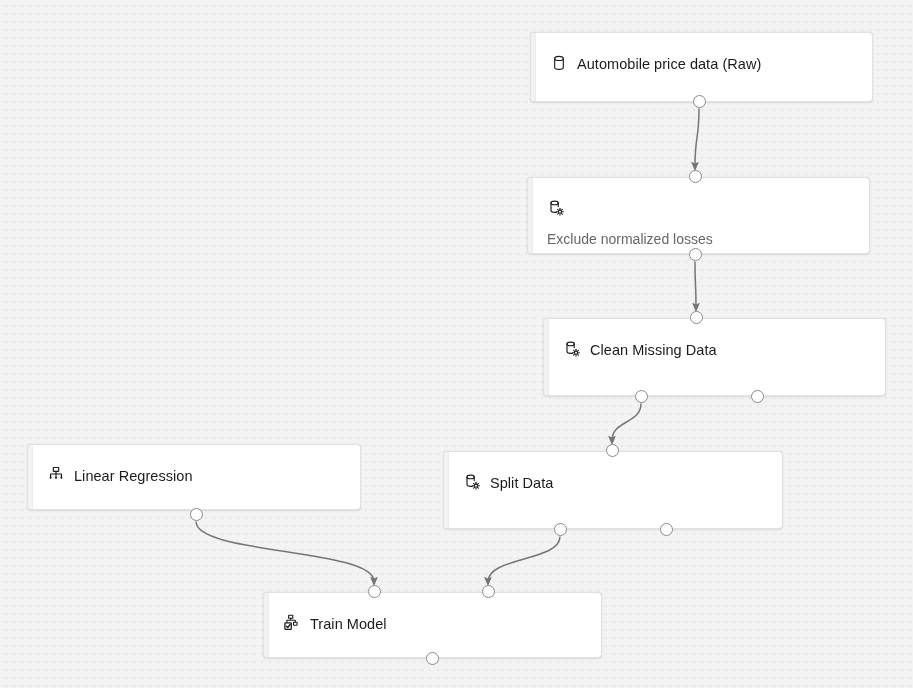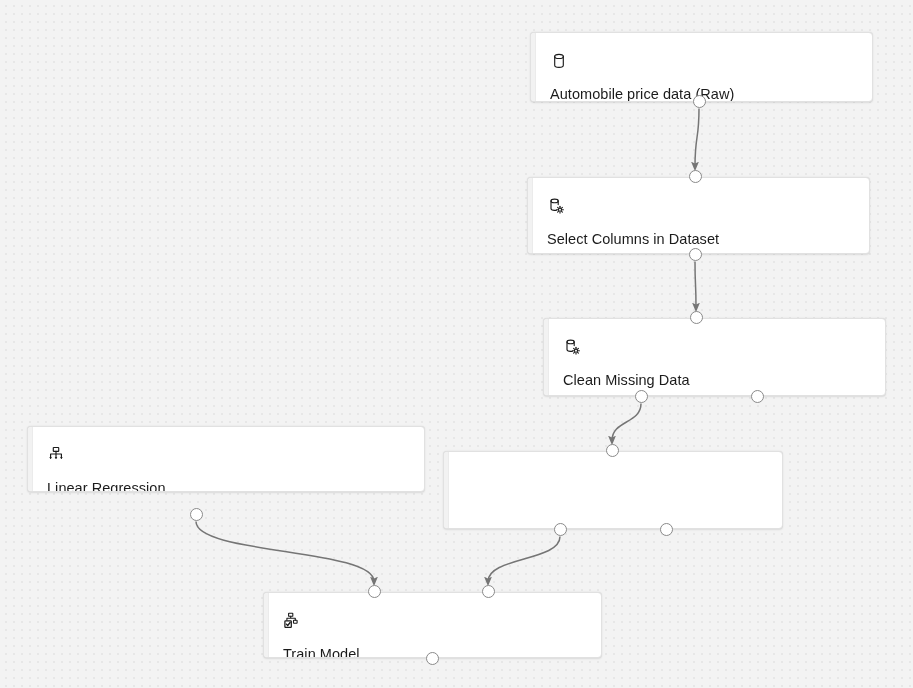--- a/index.html
+++ b/index.html
@@ -56,24 +56,23 @@
     right: 0;
     top: 0;
     bottom: 0;
   }
   .node-title-row {
     position: absolute;
     left: 14px;
     top: 19px;
     right: 8px;
     display: flex;
-    align-items: flex-start;
-    gap: 16px;
+    align-items: flex-end;
+    gap: 9px;
     height: 20px;
-    flex-direction: column;
   }
   .node-icon {
     flex: 0 0 auto;
     width: 18px;
     height: 18px;
     display: block;
     line-height: 0;
   }
   .node-title {
     font-size: 14.5px;
@@ -152,22 +151,22 @@
                     <line x1="0" y1="2.3" x2="0" y2="3.4"></line>
                     <line x1="-3.4" y1="0" x2="-2.3" y2="0"></line>
                     <line x1="2.3" y1="0" x2="3.4" y2="0"></line>
                     <line x1="-2.4" y1="-2.4" x2="-1.6" y2="-1.6"></line>
                     <line x1="1.6" y1="1.6" x2="2.4" y2="2.4"></line>
                     <line x1="2.4" y1="-2.4" x2="1.6" y2="-1.6"></line>
                     <line x1="-1.6" y1="1.6" x2="-2.4" y2="2.4"></line>
                   </g>
                 </g>
               </svg></span>
-            <span class="node-title">Select Columns in Dataset</span>
-          </div>
+          </div>
+          <div class="node-subtitle">Exclude normalized losses</div>
         </div>
       </div>
       <div class="node" style="left: 543px; top: 318px; width: 343px; height: 78px;">
         <div class="node-accent"></div>
         <div class="node-body">
           <div class="node-title-row">
             <span class="node-icon"><svg viewBox="0 0 18 18" width="18" height="18" aria-hidden="true">
                 <ellipse cx="7.6" cy="3.9" rx="3.6" ry="1.8" fill="none" stroke="#1b1b1b" stroke-width="1.15"></ellipse>
                 <path d="M4,3.9 L4,11.6 C4,12.6 5.6,13.4 7.6,13.4 C8.3,13.4 8.95,13.3 9.5,13.13" fill="none" stroke="#1b1b1b" stroke-width="1.15" stroke-linecap="round"></path>
                 <path d="M11.2,3.9 L11.2,7.6" fill="none" stroke="#1b1b1b" stroke-width="1.15" stroke-linecap="round"></path>
@@ -185,23 +184,44 @@
                   </g>
                 </g>
               </svg></span>
             <span class="node-title">Clean Missing Data</span>
           </div>
         </div>
       </div>
       <div class="node" style="left: 443px; top: 451px; width: 340px; height: 78px;">
         <div class="node-accent"></div>
         <div class="node-body">
-        </div>
-      </div>
-      <div class="node" style="left: 27px; top: 426px; width: 398px; height: 66px;">
+          <div class="node-title-row">
+            <span class="node-icon"><svg viewBox="0 0 18 18" width="18" height="18" aria-hidden="true">
+                <ellipse cx="7.6" cy="3.9" rx="3.6" ry="1.8" fill="none" stroke="#1b1b1b" stroke-width="1.15"></ellipse>
+                <path d="M4,3.9 L4,11.6 C4,12.6 5.6,13.4 7.6,13.4 C8.3,13.4 8.95,13.3 9.5,13.13" fill="none" stroke="#1b1b1b" stroke-width="1.15" stroke-linecap="round"></path>
+                <path d="M11.2,3.9 L11.2,7.6" fill="none" stroke="#1b1b1b" stroke-width="1.15" stroke-linecap="round"></path>
+                <g transform="translate(13.0,12.7)">
+                  <circle cx="0" cy="0" r="1.55" fill="none" stroke="#1b1b1b" stroke-width="1.1"></circle>
+                  <g stroke="#1b1b1b" stroke-width="1.1" stroke-linecap="round">
+                    <line x1="0" y1="-3.4" x2="0" y2="-2.3"></line>
+                    <line x1="0" y1="2.3" x2="0" y2="3.4"></line>
+                    <line x1="-3.4" y1="0" x2="-2.3" y2="0"></line>
+                    <line x1="2.3" y1="0" x2="3.4" y2="0"></line>
+                    <line x1="-2.4" y1="-2.4" x2="-1.6" y2="-1.6"></line>
+                    <line x1="1.6" y1="1.6" x2="2.4" y2="2.4"></line>
+                    <line x1="2.4" y1="-2.4" x2="1.6" y2="-1.6"></line>
+                    <line x1="-1.6" y1="1.6" x2="-2.4" y2="2.4"></line>
+                  </g>
+                </g>
+              </svg></span>
+            <span class="node-title">Split Data</span>
+          </div>
+        </div>
+      </div>
+      <div class="node" style="left: 27px; top: 444px; width: 334px; height: 66px;">
         <div class="node-accent"></div>
         <div class="node-body">
           <div class="node-title-row">
             <span class="node-icon"><svg viewBox="0 0 18 18" width="18" height="18" aria-hidden="true">
                 <rect x="6.3" y="1.5" width="5.4" height="3.9" rx="0.5" fill="none" stroke="#1b1b1b" stroke-width="1.15"></rect>
                 <path d="M9,5.4 L9,8.0 M3.6,8.0 L14.4,8.0 M3.6,8.0 L3.6,12.2 M14.4,8.0 L14.4,12.2 M9,8.0 L9,12.2" fill="none" stroke="#1b1b1b" stroke-width="1.15" stroke-linecap="round" stroke-linejoin="round"></path>
                 <path d="M2.3,11.1 L3.6,13.0 L4.9,11.1 Z" fill="#1b1b1b"></path>
                 <path d="M7.7,11.1 L9,13.0 L10.3,11.1 Z" fill="#1b1b1b"></path>
                 <path d="M13.1,11.1 L14.4,13.0 L15.7,11.1 Z" fill="#1b1b1b"></path>
               </svg></span>

